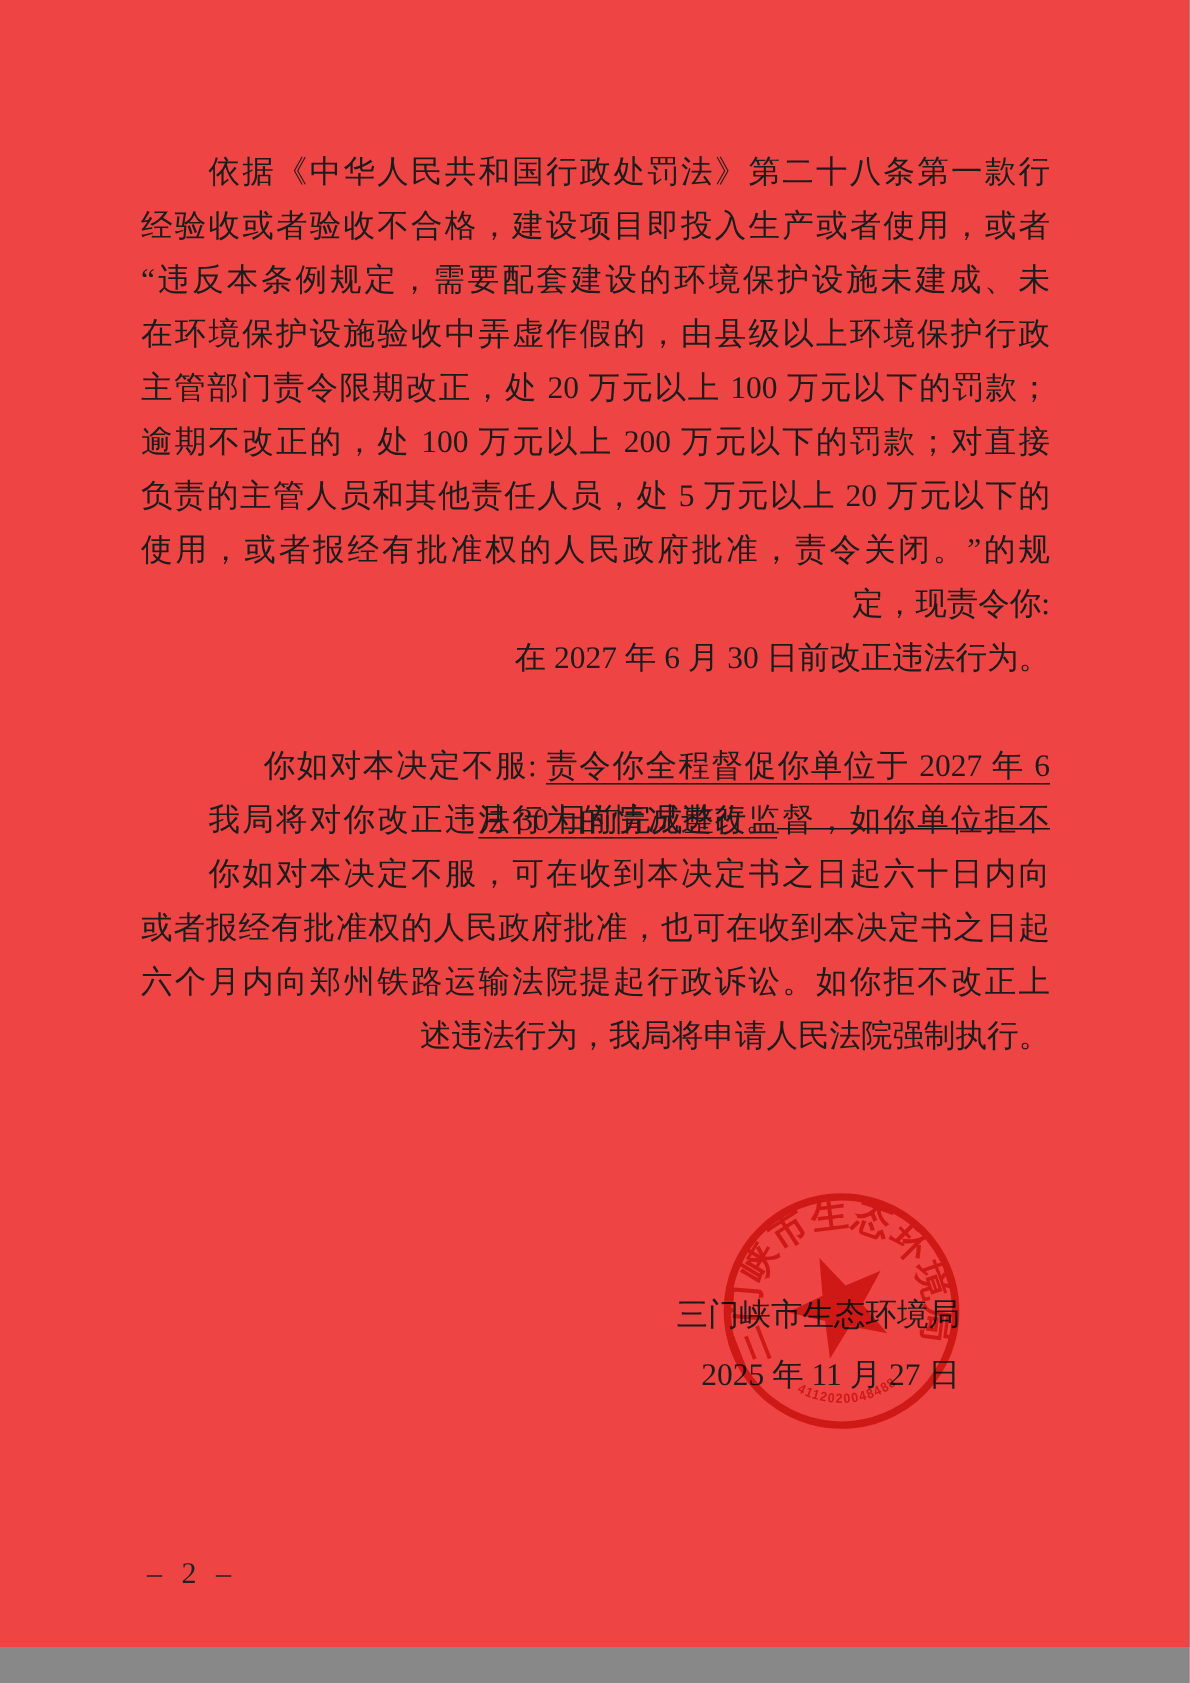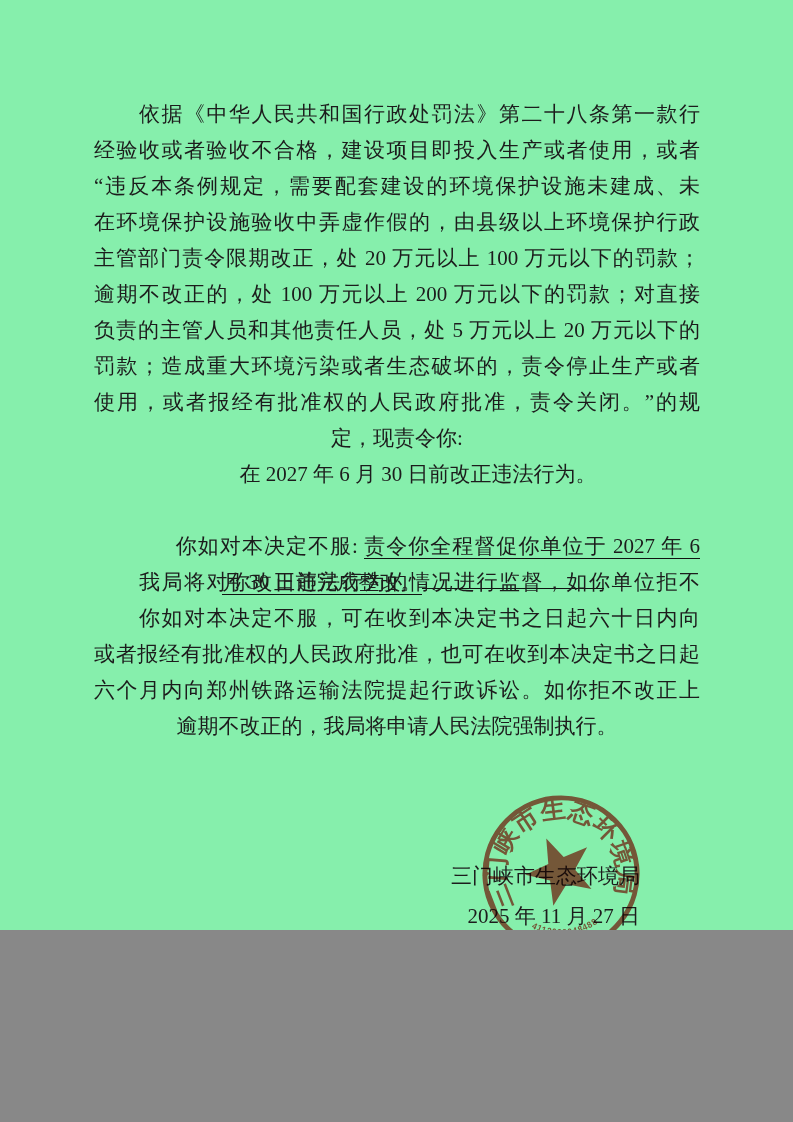--- a/index.html
+++ b/index.html
@@ -1,38 +1,38 @@
 <!DOCTYPE html>
 <html style="--seal-color: #d94f43;"><head>
 <meta charset="utf-8">
 <style>
   * { margin: 0; padding: 0; box-sizing: border-box; }
   html, body { background: #888; }
   .page {
     position: relative;
     width: 793px;
-    height: 930px;
+    height: 1098px;
     margin: 0 auto;
-    background: #86efac;
+    background: #ef4444;
     font-family: "Liberation Serif", "DejaVu Serif", serif;
     color: #1c1c1c;
     overflow: hidden;
   }
   .content {
     position: absolute;
     left: 94px;
     top: 96px;
     width: 606px;
   }
   .line {
     font-size: 21px;
     line-height: 36px;
     height: 36px;
     white-space: pre-wrap;
-    text-align: center;
+    text-align: right;
   }
   .line.j {
     text-align: justify;
     text-align-last: justify;
   }
   .u {
     border-bottom: 1.5px solid #111;
     margin-top: 26px;
   }
   .u-ext {
@@ -91,35 +91,34 @@
 <div class="page">
 
   <div class="content">
     <div class="line j">　　依据《中华人民共和国行政处罚法》第二十八条第一款行</div>
     <div class="line j">经验收或者验收不合格，建设项目即投入生产或者使用，或者</div>
     <div class="line j">“违反本条例规定，需要配套建设的环境保护设施未建成、未</div>
     <div class="line j">在环境保护设施验收中弄虚作假的，由县级以上环境保护行政</div>
     <div class="line j">主管部门责令限期改正，处 20 万元以上 100 万元以下的罚款；</div>
     <div class="line j">逾期不改正的，处 100 万元以上 200 万元以下的罚款；对直接</div>
     <div class="line j">负责的主管人员和其他责任人员，处 5 万元以上 20 万元以下的</div>
-    <div class="line j">罚款；造成重大环境污染或者生态破坏的，责令停止生产或者</div>
     <div class="line j">使用，或者报经有批准权的人民政府批准，责令关闭。”的规</div>
     <div class="line">定，现责令你:</div>
     <div class="line">　　在 2027 年 6 月 30 日前改正违法行为。</div>
     <div class="line j">
       <span>　　你如对本决定不服: </span><span class="u">责令你全程督促你单位于 2027 年 6</span>
     </div>
     <div class="line">
       <span class="u">月 30 日前完成整改。</span><span class="u-ext"></span>
     </div>
     <div class="line j">　　我局将对你改正违法行为的情况进行监督，如你单位拒不</div>
     <div class="line j">　　你如对本决定不服，可在收到本决定书之日起六十日内向</div>
     <div class="line j">或者报经有批准权的人民政府批准，也可在收到本决定书之日起</div>
     <div class="line j">六个月内向郑州铁路运输法院提起行政诉讼。如你拒不改正上</div>
-    <div class="line">逾期不改正的，我局将申请人民法院强制执行。</div>
+    <div class="line">述违法行为，我局将申请人民法院强制执行。</div>
   </div>
 
   <div class="signature-block">
     <div>三门峡市生态环境局</div>
     <div>2025 年 11 月 27 日</div>
   </div>
 
   <svg class="seal" viewBox="0 0 170 170">
     <circle class="seal-stroke" cx="85" cy="85" r="77"></circle>
     <polygon class="seal-fill" points="73.9,47.8 89.5,68.2 114.1,60.8 99.5,82 114.1,103.2 89.5,95.8 73.9,116.2 73.3,90.5 49,82 73.3,73.5"></polygon>

